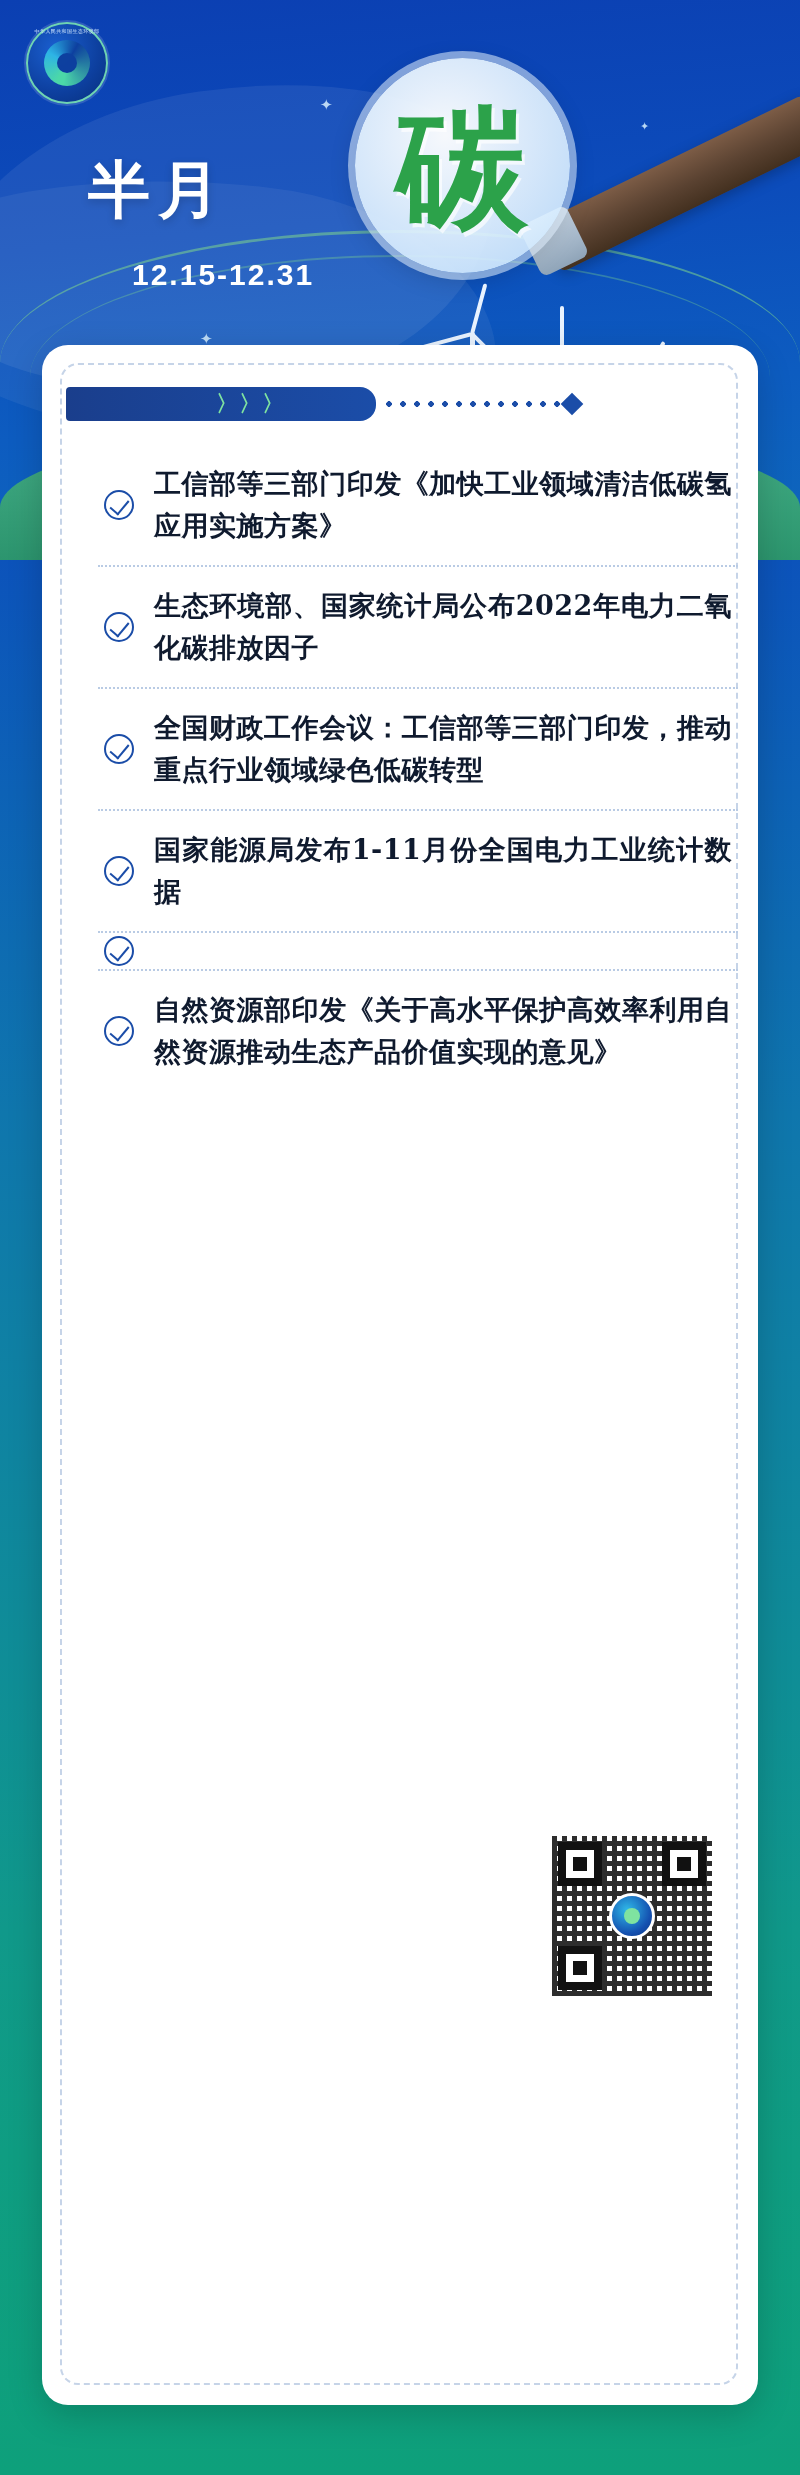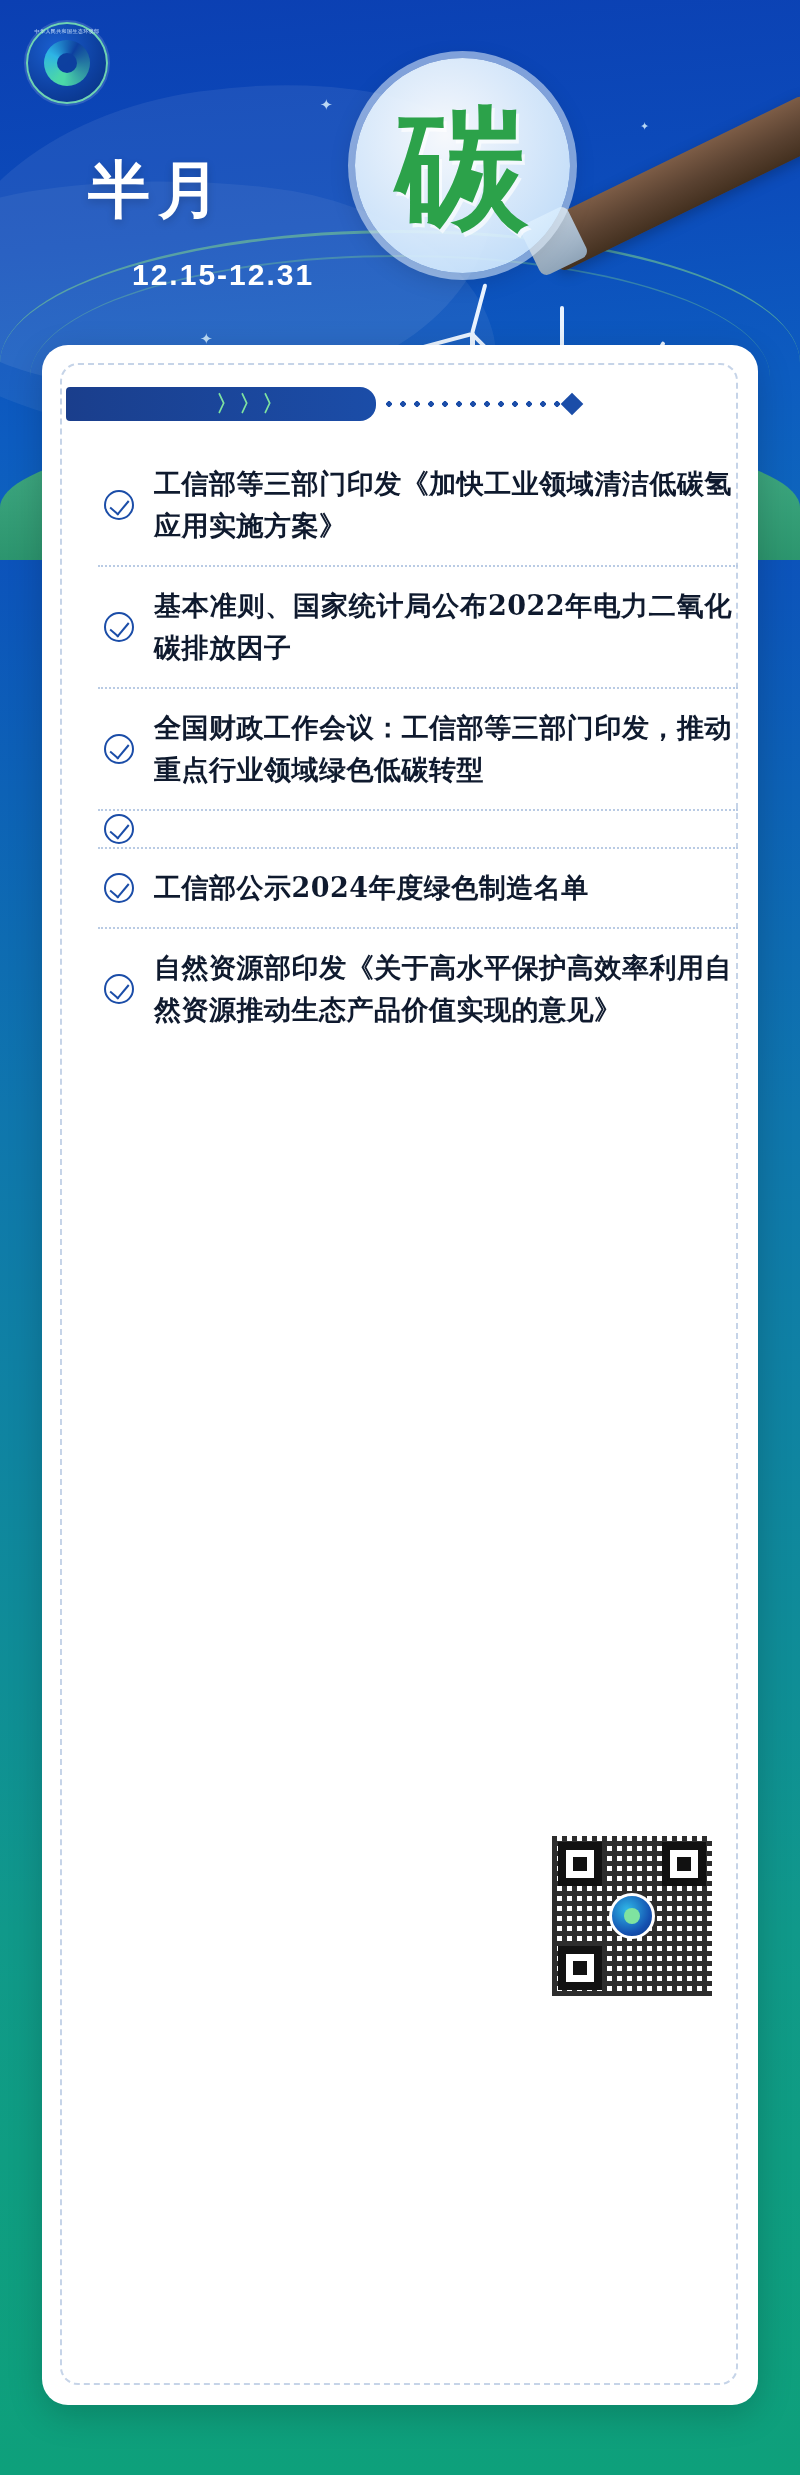--- a/index.html
+++ b/index.html
@@ -476,38 +476,38 @@
 
     <div class="list">
 
       <div class="item">
         <span class="check"></span>
         <div class="item-text">工信部等三部门印发《加快工业领域清洁低碳氢应用实施方案》</div>
       </div>
 
       <div class="item">
         <span class="check"></span>
-        <div class="item-text">基本准则、国家统计局公布2022年电力二氧化碳排放因子</div>
+        <div class="item-text">生态环境部、国家统计局公布2022年电力二氧化碳排放因子</div>
       </div>
 
       <div class="item">
         <span class="check"></span>
         <div class="item-text">全国财政工作会议：工信部等三部门印发，推动重点行业领域绿色低碳转型</div>
       </div>
 
+      <div class="item">
+        <span class="check"></span>
+        <div class="item-text">国家能源局发布1-11月份全国电力工业统计数据</div>
+      </div>
 
 
       <div class="item">
         <span class="check"></span>
       </div>
 
-      <div class="item">
-        <span class="check"></span>
-        <div class="item-text">工信部公示2024年度绿色制造名单</div>
-      </div>
 
 
       <div class="item">
         <span class="check"></span>
         <div class="item-text">自然资源部印发《关于高水平保护高效率利用自然资源推动生态产品价值实现的意见》</div>
       </div>
 
     </div>
   </div>
 

